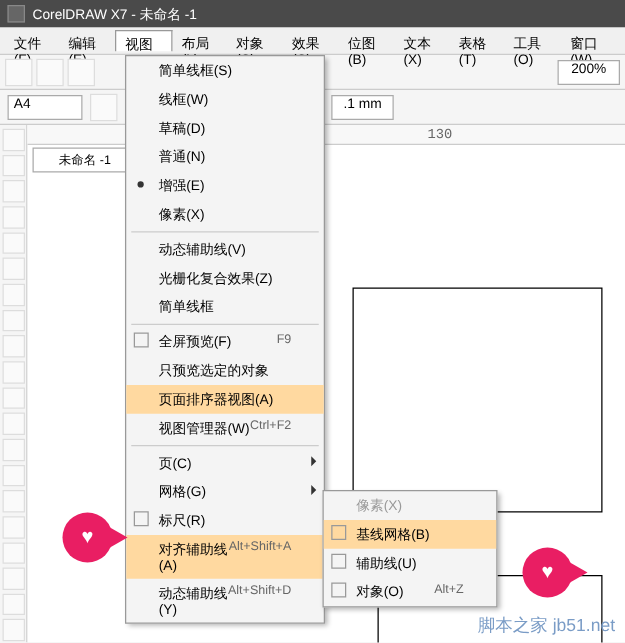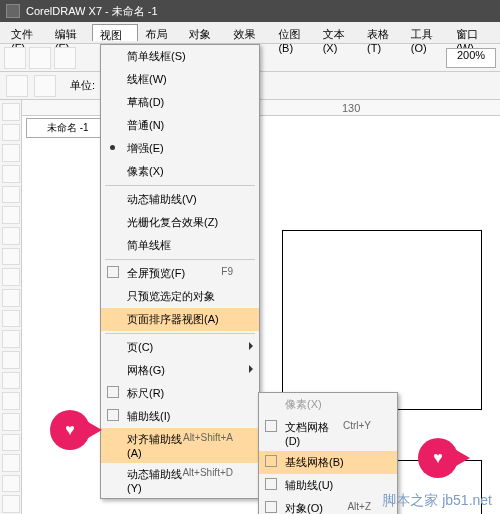--- a/index.html
+++ b/index.html
@@ -15,21 +15,21 @@
 .page-select { width: 60px; height: 20px; border: 1px solid #aaa; background: #fff; padding: 0 4px; }
 .zoom-box { width: 50px; height: 20px; border: 1px solid #aaa; background: #fff; text-align: center; margin-left: auto; }
 .unit-label { margin-left: 8px; }
 .unit-box { width: 44px; height: 20px; border: 1px solid #aaa; background: #fff; padding: 0 4px; }
 .spin-box { width: 50px; height: 20px; border: 1px solid #aaa; background: #fff; text-align: center; }
 .content-area { display: flex; height: calc(100% - 100px); position: relative; }
 .left-tools { width: 22px; background: #f5f5f5; border-right: 1px solid #ccc; display: flex; flex-direction: column; gap: 1px; padding-top: 2px; }
 .ltool { width: 18px; height: 18px; margin: 1px auto; background: #fafafa; border: 1px solid #ddd; }
 .canvas-wrap { flex: 1; background: #fff; position: relative; }
 .ruler-h { height: 16px; background: #f8f8f8; border-bottom: 1px solid #ccc; position: relative; font-size: 9px; color: #666; }
-.ruler-tick { position: absolute; top: 2px; }
+.ruler-tick { position: absolute; top: 2px; font-family: Liberation Mono, monospace; }
 .doc-tab { position: absolute; top: 18px; left: 4px; background: #fff; border: 1px solid #aaa; padding: 2px 20px; font-size: 10px; }
 .page-rect { position: absolute; left: 260px; top: 130px; width: 200px; height: 180px; border: 1px solid #000; background: #fff; }
 .page-rect2 { position: absolute; left: 280px; top: 360px; width: 180px; height: 100px; border: 1px solid #000; background: #fff; }
 .dropdown { position: absolute; left: 100px; top: 44px; width: 160px; background: #f4f4f4; border: 1px solid #999; box-shadow: 2px 2px 4px rgba(0,0,0,0.3); z-index: 10; }
 .dd-item { padding: 4px 26px 4px 26px; position: relative; cursor: pointer; display: flex; justify-content: space-between; }
 .dd-item.hl { background: #ffd9a0; }
 .dd-sep { height: 1px; background: #ccc; margin: 2px 4px; }
 .dd-icon { position: absolute; left: 6px; width: 12px; height: 12px; border: 1px solid #999; top: 4px; }
 .dd-bullet { position: absolute; left: 9px; top: 8px; width: 5px; height: 5px; background: #333; border-radius: 50%; }
 .dd-arrow { position: absolute; right: 6px; top: 6px; width: 0; height: 0; border-left: 4px solid #333; border-top: 4px solid transparent; border-bottom: 4px solid transparent; }
@@ -65,20 +65,21 @@
   </div>
 
 <div class="toolbar">
   <div class="tool-btn"></div>
   <div class="tool-btn"></div>
   <div class="tool-btn"></div>
   <div class="zoom-box">200%</div>
 </div>
 
 <div class="toolbar2">
+  <div class="page-select">A4</div>
   <div class="tool-btn"></div>
   <div class="tool-btn"></div>
   <span class="unit-label">单位:</span>
   <div class="unit-box">毫米</div>
   <div class="tool-btn" style="margin-left:20px"></div>
   <div class="spin-box">.1 mm</div>
 </div>
 
 <div class="content-area">
   <div class="left-tools" id="lefttools">
@@ -150,55 +151,50 @@
       <span>全屏预览(F)</span>
       <span class="shortcut">F9</span>
       <div class="dd-icon"></div>
     </div>
     <div class="dd-item">
       <span>只预览选定的对象</span>
     </div>
     <div class="dd-item hl">
       <span>页面排序器视图(A)</span>
     </div>
+    <div class="dd-item">
+      <span>视图管理器(W)</span>
+      <span class="shortcut">Ctrl+F2</span>
+    </div>
     <div class="dd-sep"></div>
     <div class="dd-item">
       <span>页(C)</span>
       <div class="dd-arrow"></div>
     </div>
     <div class="dd-item">
       <span>网格(G)</span>
       <div class="dd-arrow"></div>
     </div>
     <div class="dd-item">
       <span>标尺(R)</span>
-      <div class="dd-icon"></div>
-    </div>
-    <div class="dd-item">
-      <span>辅助线(I)</span>
       <div class="dd-icon"></div>
     </div>
     <div class="dd-item hl">
       <span>对齐辅助线(A)</span>
       <span class="shortcut">Alt+Shift+A</span>
     </div>
     <div class="dd-item">
       <span>动态辅助线(Y)</span>
       <span class="shortcut">Alt+Shift+D</span>
     </div>
   </div>
 <div class="submenu" id="snapmenu">
     <div class="dd-item disabled">
       <span>像素(X)</span>
     </div>
-    <div class="dd-item">
-      <span>文档网格(D)</span>
-      <span class="shortcut">Ctrl+Y</span>
-      <div class="dd-icon"></div>
-    </div>
     <div class="dd-item hl">
       <span>基线网格(B)</span>
       <div class="dd-icon"></div>
     </div>
     <div class="dd-item">
       <span>辅助线(U)</span>
       <div class="dd-icon"></div>
     </div>
     <div class="dd-item">
       <span>对象(O)</span>

